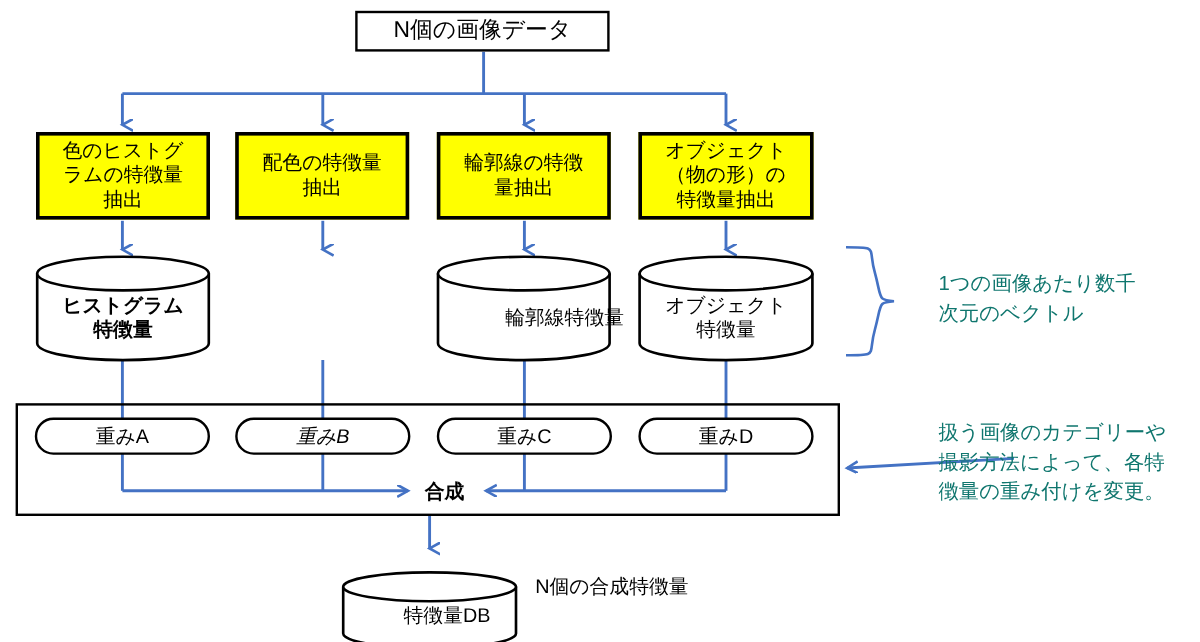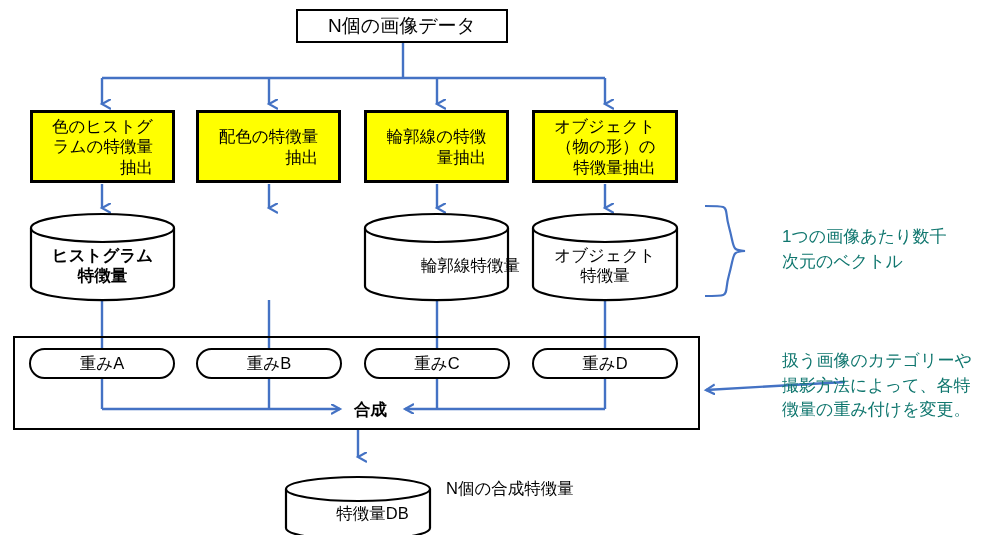--- a/index.html
+++ b/index.html
@@ -21,21 +21,21 @@
     left: 0;
     top: 0;
     width: 1000px;
     height: 535px;
     pointer-events: none;
   }
 
   
   .node-label {
     white-space: pre-line;
-    text-align: right;
+    text-align: center;
     line-height: 1.22;
     color: #000000;
   }
 
   
   .src-box {
     position: absolute;
     box-sizing: border-box;
     border: 2px solid #000000;
     background: #ffffff;
@@ -221,21 +221,21 @@
     </svg>
     <div class="cyl-text" style="top:33px;">オブジェクト
 特徴量</div>
   </div>
 
   <div class="combine-box" style="left:13px; top:336px; width:687px; height:94px;"></div>
 
   <div class="pill" style="left:29px; top:348px; width:146px; height:31px;">
     <span>重みA</span>
   </div>
-  <div class="pill" style="left:196px; top:348px; width:146px; height:31px;">
+  <div class="pill" style="left:196px; top:348px; width:146px; height:31px;font-style:italic;">
     <span>重みB</span>
   </div>
   <div class="pill" style="left:364px; top:348px; width:146px; height:31px;">
     <span>重みC</span>
   </div>
   <div class="pill" style="left:532px; top:348px; width:146px; height:31px;">
     <span>重みD</span>
   </div>
 
   <div class="combine-label" style="left:354px; top:399px;font-weight:bold;">合成</div>

